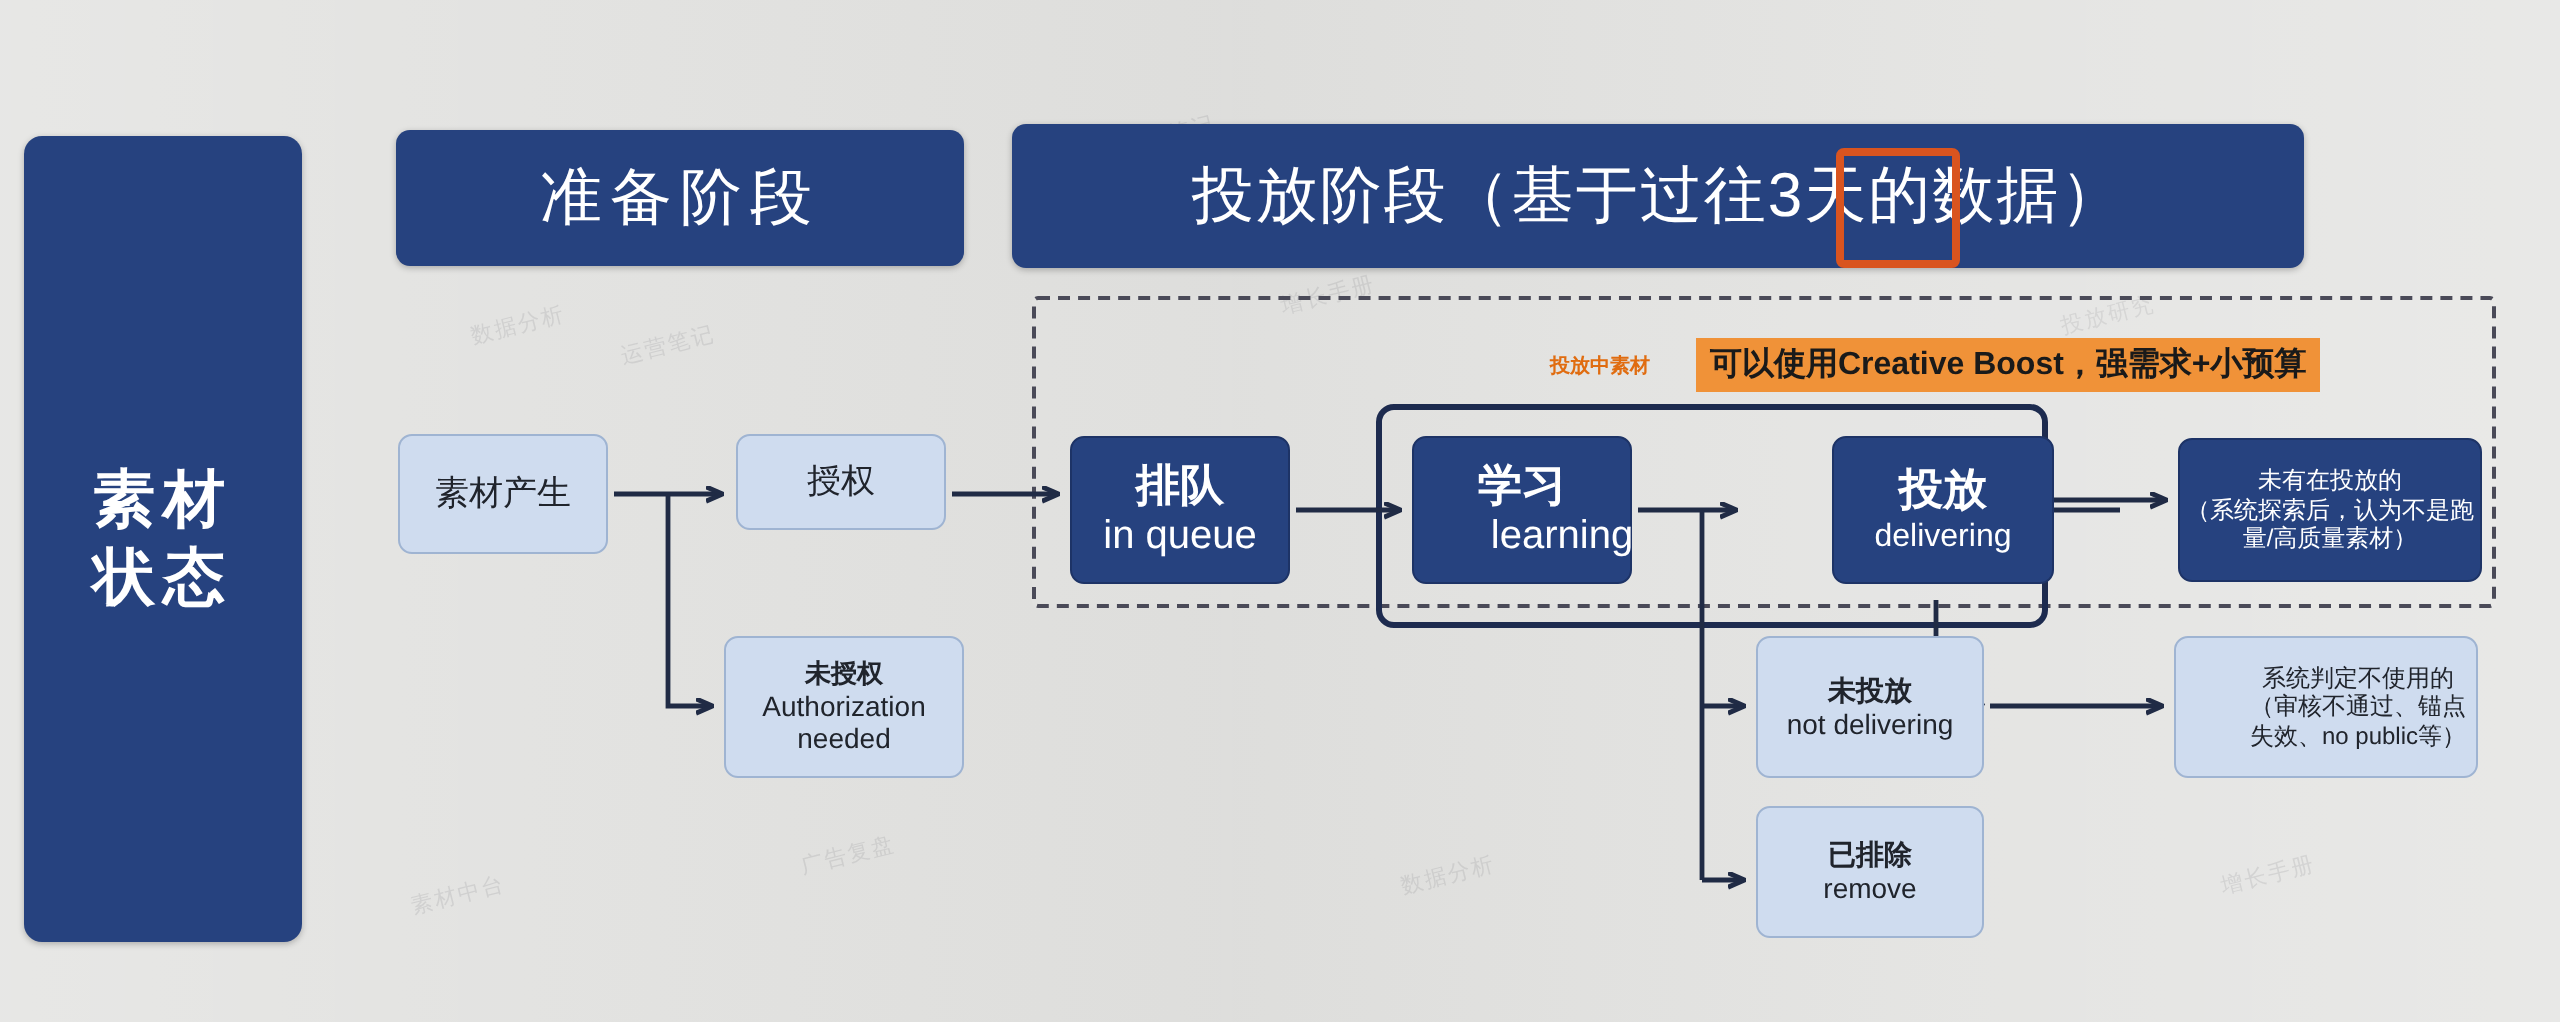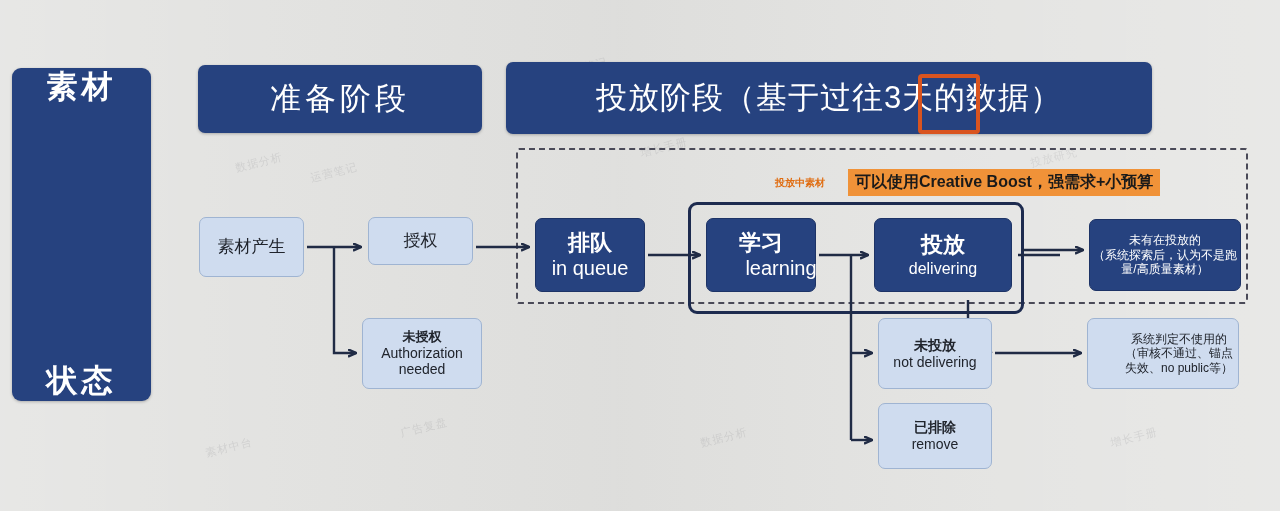--- a/index.html
+++ b/index.html
@@ -69,31 +69,31 @@
     z-index: 3;
     pointer-events: none;
   }
 
   
   #panel-state {
     position: absolute;
     left: 12px;
     top: 68px;
     width: 139px;
-    height: 333px;
+    height: 403px;
     background: #26427f;
     border-radius: 9px;
     color: #fff;
     font-size: 31px;
     font-weight: bold;
     letter-spacing: 4px;
     display: flex;
     flex-direction: column;
     align-items: center;
-    justify-content: space-between;
+    justify-content: center;
     line-height: 1.25;
     box-shadow: 0 1px 3px rgba(0,0,0,0.25);
   }
 
   
   #dashed-region {
     position: absolute;
     left: 516px;
     top: 148px;
     width: 728px;
@@ -147,21 +147,21 @@
   #node-noauth .en { font-size: 14px; }
 
   #node-queue    { left: 535px; top: 218px; width: 110px; height: 74px; }
   #node-queue .cn { font-size: 22px; font-weight: bold; }
   #node-queue .en { font-size: 20px; }
 
   #node-learning { left: 706px; top: 218px; width: 110px; height: 74px; }
   #node-learning .cn { font-size: 22px; font-weight: bold; }
   #node-learning .en { font-size: 20px; margin-left: 40px; }
 
-  #node-delivering { left: 874px; top: 218px; width: 138px; height: 74px; }
+  #node-delivering { left: 916px; top: 218px; width: 111px; height: 74px; }
   #node-delivering .cn { font-size: 22px; font-weight: bold; }
   #node-delivering .en { font-size: 16px; }
 
   #node-notshown { left: 1089px; top: 219px; width: 152px; height: 72px; }
   #node-notshown .cn, #node-notshown .en { font-size: 12px; }
 
   #node-notdeliver { left: 878px; top: 318px; width: 114px; height: 71px; }
   #node-notdeliver .cn { font-size: 14px; font-weight: bold; }
   #node-notdeliver .en { font-size: 14px; }
 

